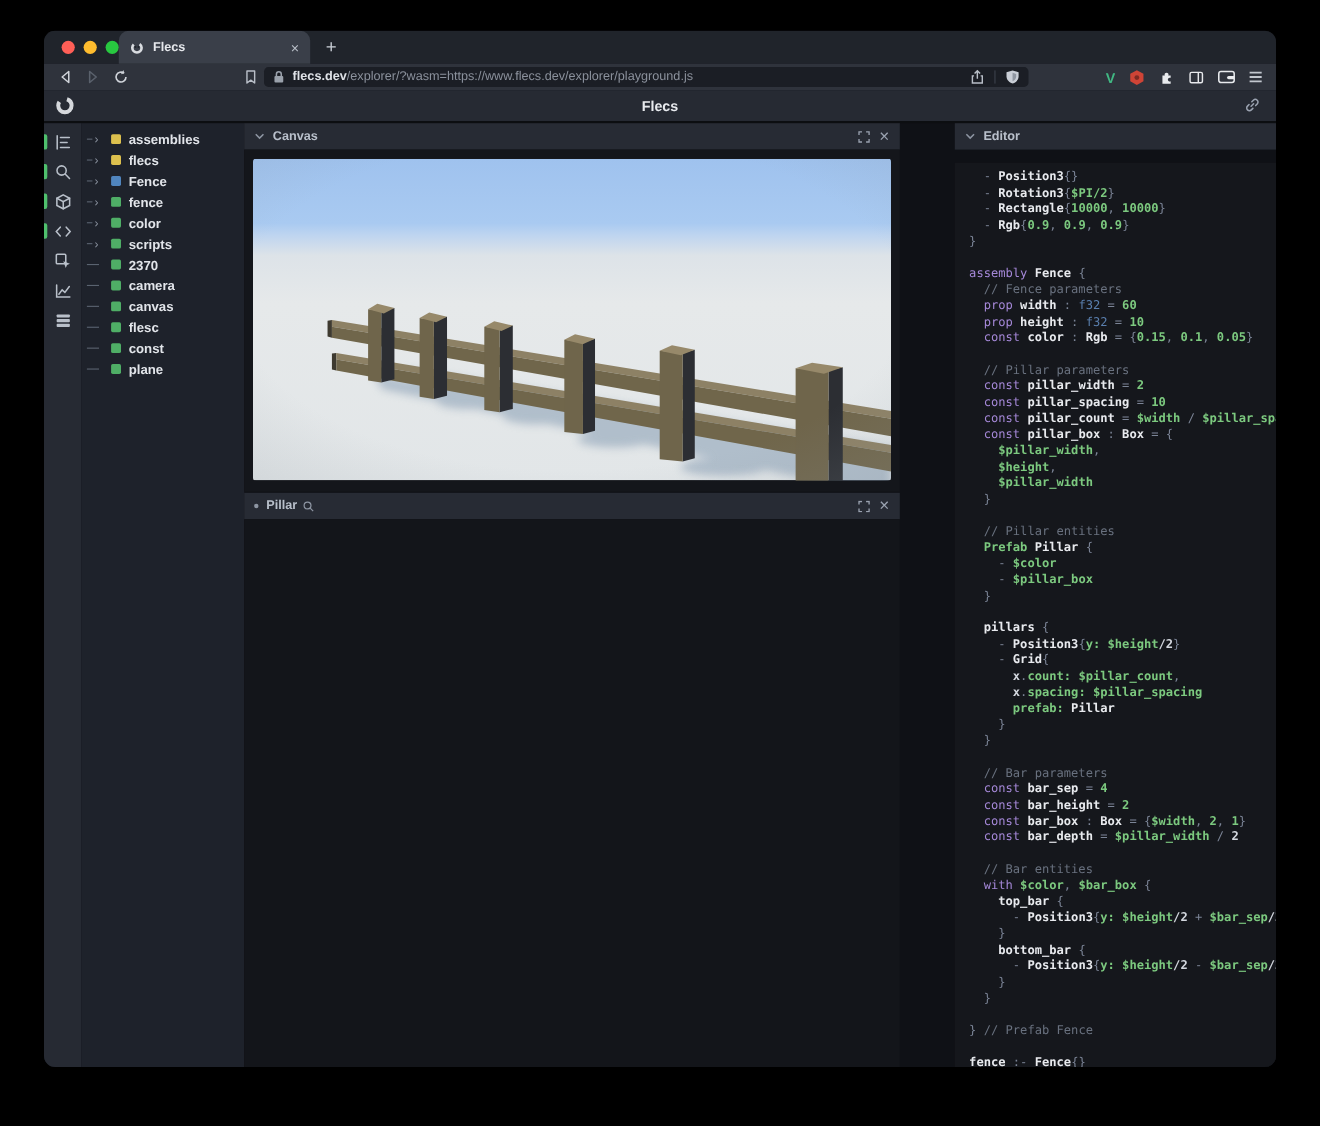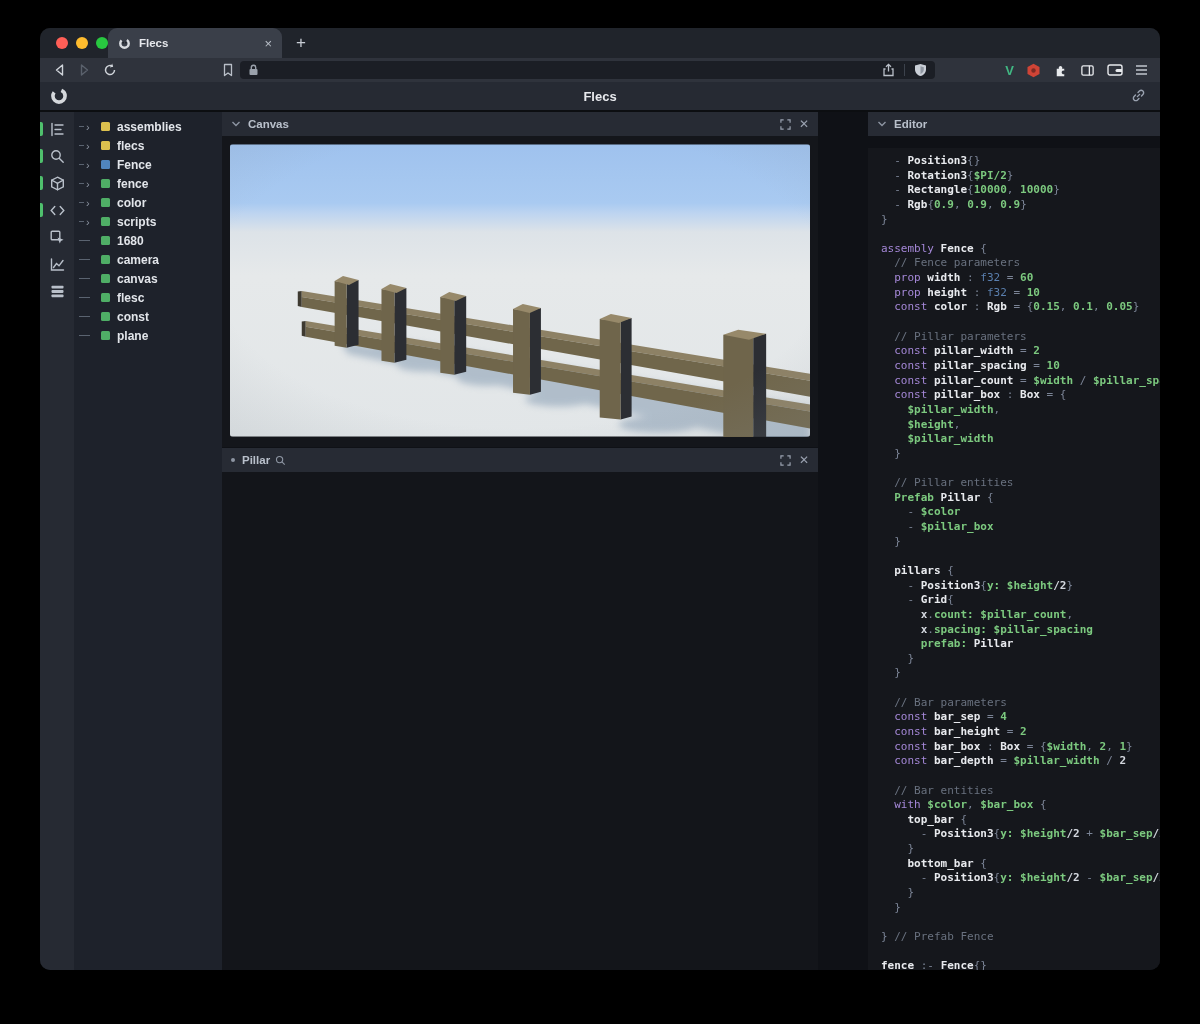--- a/index.html
+++ b/index.html
@@ -122,20 +122,21 @@
           <path d="M4.5 2.5 h7 v11 l-3.5 -2.6 -3.5 2.6 Z" fill="none" stroke="#b9bfc8" stroke-width="1.3" stroke-linejoin="round"></path>
         </svg>
     </span>
     <div class="urlbar">
       <span>
         <svg width="11" height="12" viewBox="0 0 11 12">
             <rect x="1.5" y="5" width="8" height="6" rx="1" fill="#9aa1ab"></rect>
             <path d="M3.3 5 V3.5 a2.2 2.2 0 0 1 4.4 0 V5" fill="none" stroke="#9aa1ab" stroke-width="1.4"></path>
           </svg>
       </span>
+      <span class="url"><span class="host">flecs.dev</span><span class="path">/explorer/?wasm=https://www.flecs.dev/explorer/playground.js</span></span>
       <span class="bar-right">
         <span>
           <svg width="13" height="14" viewBox="0 0 13 14">
               <path d="M6.5 8.5 V1.5 M4 3.8 L6.5 1.3 L9 3.8" fill="none" stroke="#b9bfc8" stroke-width="1.3"></path>
               <path d="M3.5 6 H2 v6.5 h9 V6 H9.5" fill="none" stroke="#b9bfc8" stroke-width="1.3"></path>
             </svg>
         </span>
         <span style="width:1px;height:12px;background:#3c424c"></span>
         <span>
           <svg width="13" height="14" viewBox="0 0 13 14">
@@ -318,21 +319,21 @@
             <span class="tchev">›</span>
           </span>
           <span class="tsq" style="background: rgb(79, 174, 102);"></span>
           <span class="tlabel">scripts</span>
         </div>
         <div class="trow">
           <span class="tbul">
             <span class="tline" style="width:11px"></span>
           </span>
           <span class="tsq" style="background: rgb(79, 174, 102);"></span>
-          <span class="tlabel">1680</span>
+          <span class="tlabel">2370</span>
         </div>
         <div class="trow">
           <span class="tbul">
             <span class="tline" style="width:11px"></span>
           </span>
           <span class="tsq" style="background: rgb(79, 174, 102);"></span>
           <span class="tlabel">camera</span>
         </div>
         <div class="trow">
           <span class="tbul">

